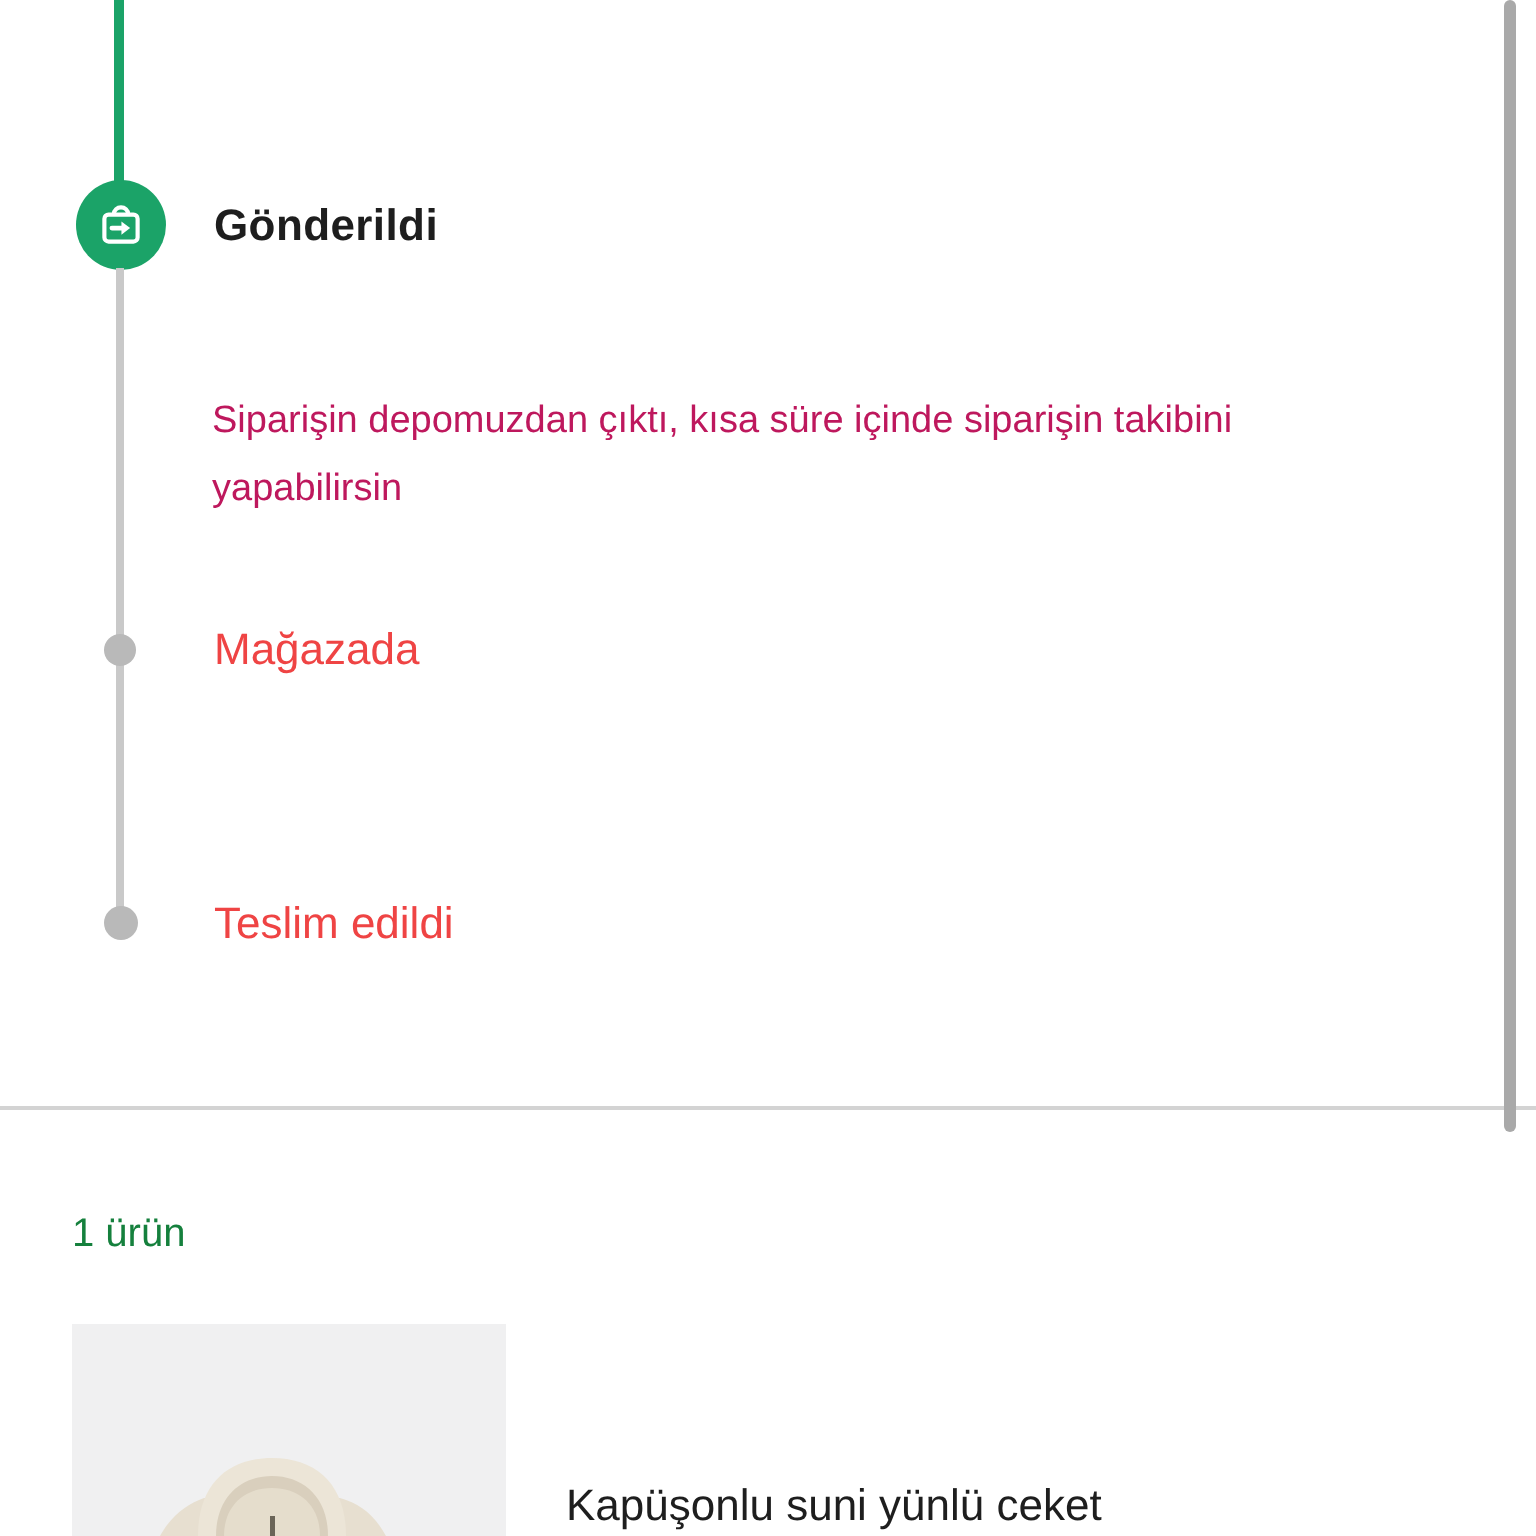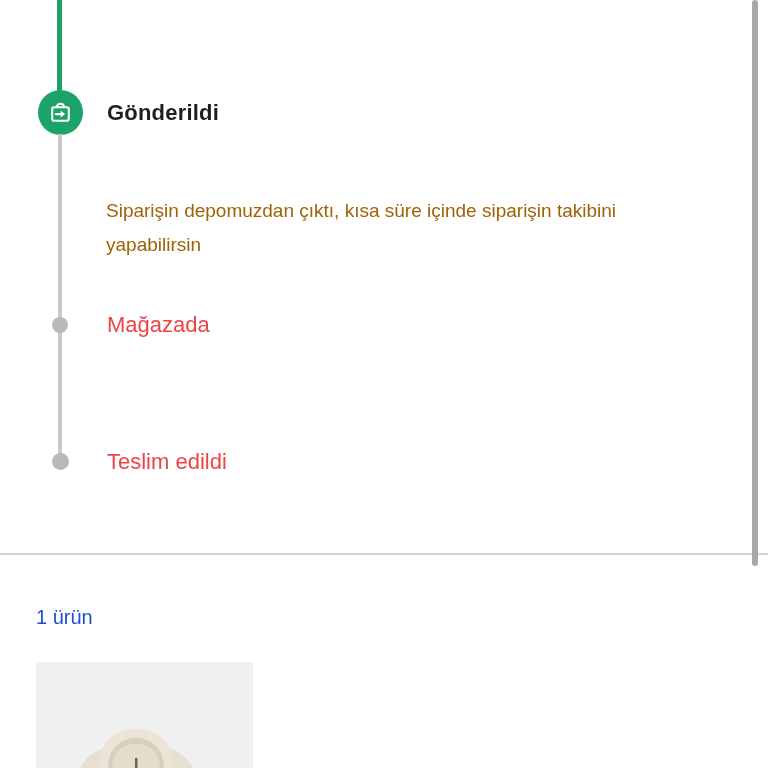--- a/index.html
+++ b/index.html
@@ -55,21 +55,21 @@
     font-weight: 700;
     letter-spacing: 0.2px;
     text-align: center;
   }
   .step-description {
     position: absolute;
     left: 106px; top: 194px;
     width: 600px;
     font-size: 19px;
     line-height: 34px;
-    color: #a16207;
+    color: #be185d;
   }
   .step-title-pending {
     position: absolute;
     left: 107px;
     font-size: 22px;
     line-height: 28px;
     font-weight: 400;
     color: #ef4444;
   }
   .title-magazada { top: 311px; }
@@ -90,21 +90,21 @@
     border-radius: 3px;
   }
 
   
   .items-count {
     position: absolute;
     left: 36px; top: 605px;
     font-size: 20px;
     line-height: 24px;
     font-weight: 500;
-    color: #1d4ed8;
+    color: #15803d;
   }
   .product-card {
     position: absolute;
     left: 0; top: 662px;
     width: 768px; height: 106px;
     cursor: pointer;
   }
   .product-image {
     position: absolute;
     left: 36px; top: 0;
@@ -173,14 +173,15 @@
 
         <path d="M72 106 C 72 87 84 76 100 76 C 116 76 128 87 128 106 Z" fill="#d9cfbd"></path>
 
         <path d="M76 106 C 76 91 86 82 100 82 C 114 82 124 91 124 106 Z" fill="#e5ddcc"></path>
 
         <rect x="99" y="96" width="2.5" height="10" fill="#6b6558"></rect>
       </svg>
     </span>
   </div>
 
+  <div class="product-title">Kapüşonlu suni yünlü ceket</div>
 
 </div>
 
 </body></html>

